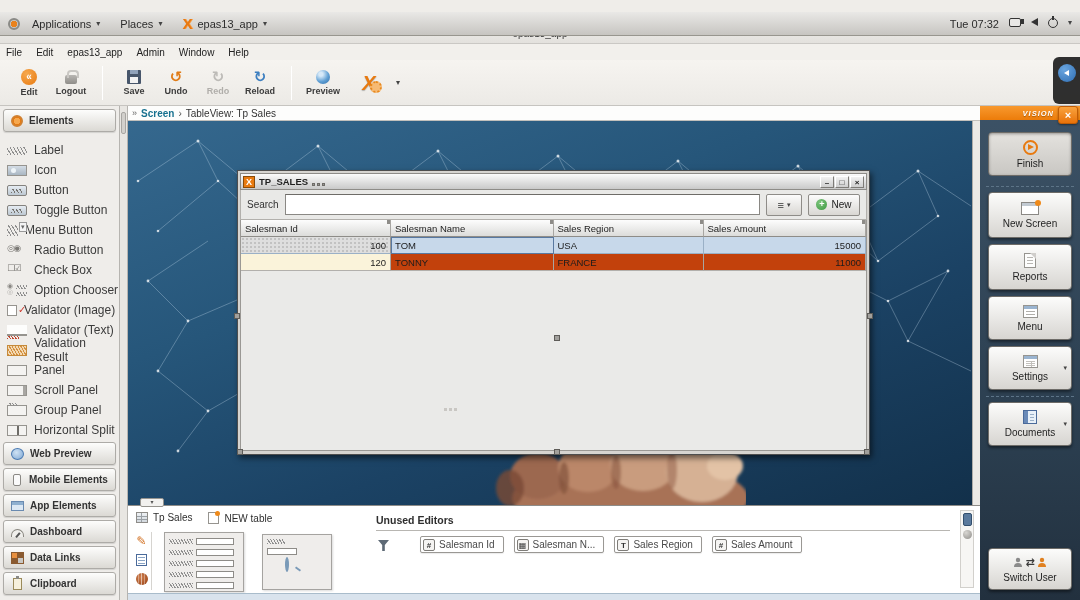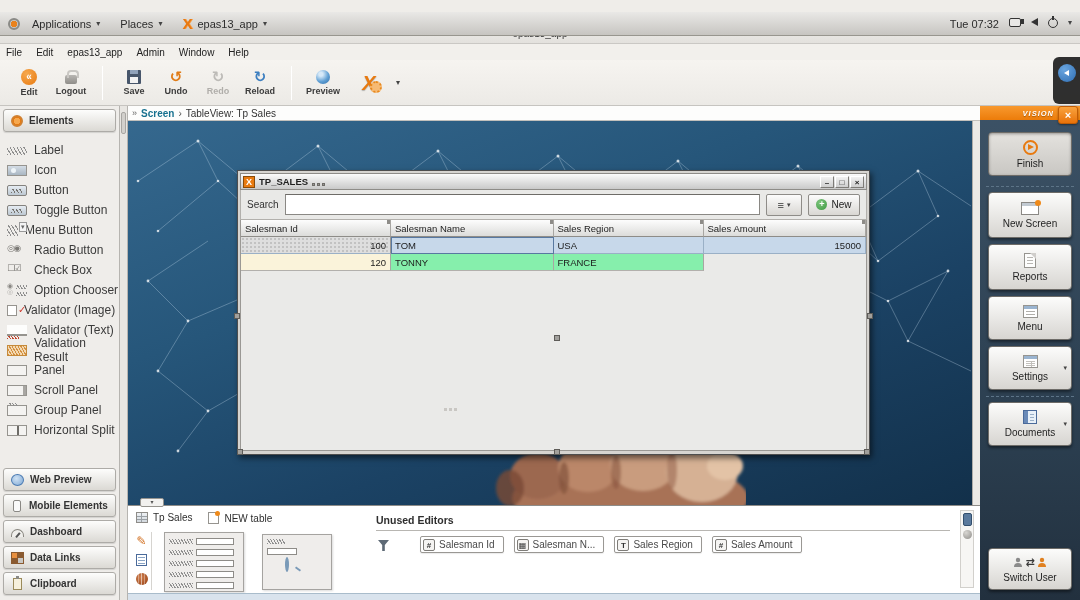--- a/index.html
+++ b/index.html
@@ -135,21 +135,21 @@
   .tp-table{border:1px solid #9a9894;border-top:none;background:#eaeae8;height:231px;overflow:hidden}
   .trow{display:flex;height:17px}
   .tcell{padding:0 4px;border-right:1px solid #a8a6a2;border-bottom:1px solid #b2b0ac;font-size:9.5px;display:flex;align-items:center;overflow:hidden;white-space:nowrap}
   .c0{width:24%}.c1{width:26%}.c2{width:24%}.c3{width:26%}
   .thead .tcell{background:linear-gradient(#fdfdfd,#dcdcda);border-bottom:1px solid #8e8c88;color:#222;position:relative}
   .thead .tcell::after{content:"";position:absolute;right:0;top:0;width:3px;height:4px;background:#8e8c88}
   .num{justify-content:flex-end}
   .r-sel .tcell{background:#c7d8ea;border-right:1px solid #9ab0c6;border-bottom:1px solid #9ab0c6;color:#1c1c1c}
   .r-sel .cell-hatch{background:#dedede;background-image:radial-gradient(#c2c2c2 1px,transparent 1px);background-size:4px 4px;border-right:1px solid #9a9894}
   .r-sel .cell-focus{outline:1px solid #5878a0;outline-offset:-1px}
-  .r2 .tcell{background:#86efac;color:#1c1c1c}
+  .r2 .tcell{background:#c2410c;color:#1c1c1c}
   .r2 .cell-cream{background:#faf3da}
   .rh{position:absolute;width:6px;height:6px;background:#a2a09c;border:1px solid #5e5c58;z-index:5}
   .below-dots{position:absolute;left:316px;top:287px;display:flex;gap:2px}
   .below-dots i{width:3px;height:3px;background:#c9c7c3}
 
   
   #rightbar{left:980px;top:106px;width:100px;height:494px;background:linear-gradient(#3c5266,#2a3d4e 70%,#22303e);z-index:20}
   #vision-bar{position:absolute;left:0;top:0;width:100px;height:14px;background:linear-gradient(#f8992e,#ec7c0a);display:flex;align-items:center;justify-content:flex-end;padding-right:26px}
   #vision-bar .vtag{color:#fff;font-size:7.5px;font-weight:bold;font-style:italic;letter-spacing:1px;text-shadow:0 1px 1px rgba(120,60,0,.6)}
   #vision-close{position:absolute;right:2px;top:0;width:20px;height:18px;background:linear-gradient(#f9a33e,#e8720a);border:1px solid #c05c04;border-radius:3px;color:#fff;font-weight:bold;font-size:11px;text-align:center;line-height:16px;box-shadow:0 1px 2px rgba(0,0,0,.4);cursor:pointer}
@@ -376,20 +376,24 @@
         </div>
     </div>
     <div id="el-sections">
       <div class="acc-btn">
           <span class="sec-ico si-web"></span>
           <span>Web Preview</span>
         </div>
       <div class="acc-btn">
           <span class="sec-ico si-mobile"></span>
           <span>Mobile Elements</span>
+        </div>
+      <div class="acc-btn">
+          <span class="sec-ico si-app"></span>
+          <span>App Elements</span>
         </div>
       <div class="acc-btn">
           <span class="sec-ico si-dash"></span>
           <span>Dashboard</span>
         </div>
       <div class="acc-btn">
           <span class="sec-ico si-data"></span>
           <span>Data Links</span>
         </div>
       <div class="acc-btn">
@@ -524,20 +528,21 @@
         <div class="trow r-sel">
           <div class="tcell c0 num cell-hatch">100</div>
           <div class="tcell c1 cell-focus">TOM</div>
           <div class="tcell c2">USA</div>
           <div class="tcell c3 num">15000</div>
         </div>
         <div class="trow r2">
           <div class="tcell c0 num cell-cream">120</div>
           <div class="tcell c1">TONNY</div>
           <div class="tcell c2">FRANCE</div>
+          <div class="tcell c3 num">11000</div>
         </div>
       </div>
       <span class="rh" style="left:-4px;top:50%"></span>
       <span class="rh" style="right:-4px;top:50%"></span>
       <span class="rh" style="left:50%;top:58%"></span>
       <span class="rh" style="left:-1px;bottom:-1px"></span>
       <span class="rh" style="left:50%;bottom:-1px"></span>
       <span class="rh" style="right:-1px;bottom:-1px"></span>
     </div>
     <span class="below-dots">

